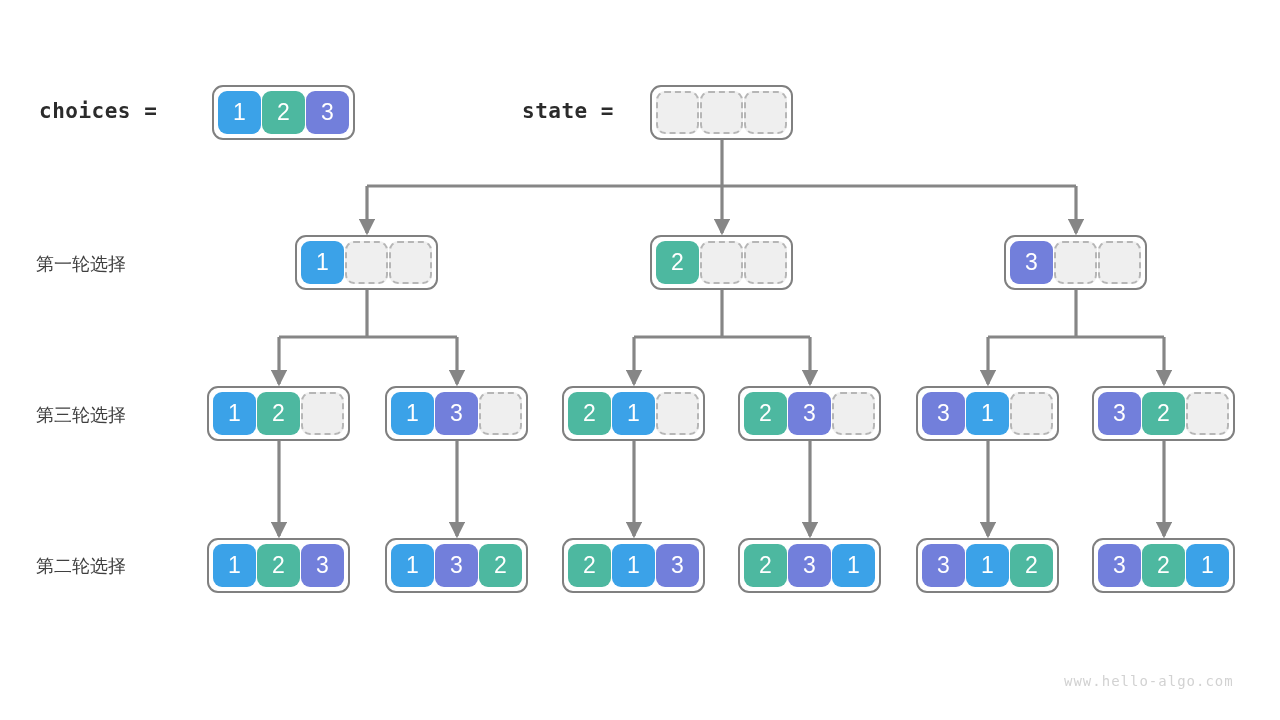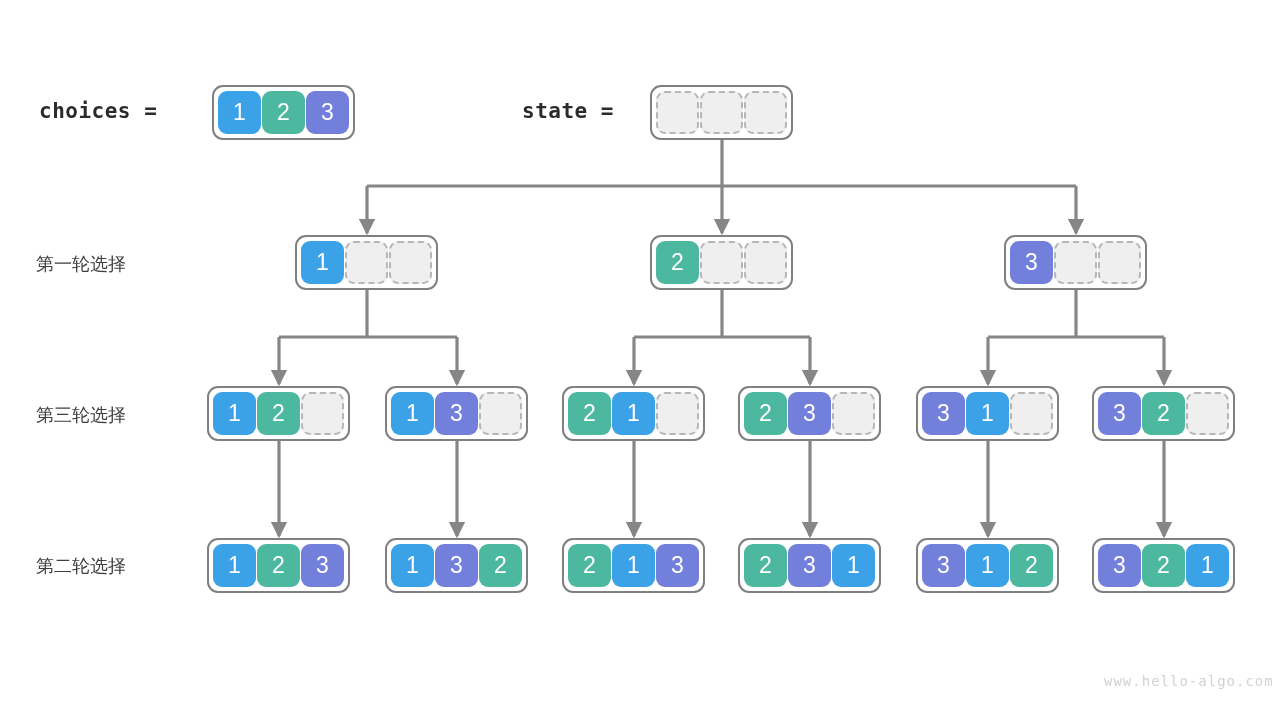--- a/index.html
+++ b/index.html
@@ -233,15 +233,15 @@
       <div class="cell" style="background: rgb(114, 127, 219);">3</div>
       <div class="cell" style="background: rgb(59, 162, 232);">1</div>
       <div class="cell" style="background: rgb(77, 184, 160);">2</div>
     </div>
   <div class="array" id="r3-5" style="left:1092px; top:538px;">
       <div class="cell" style="background: rgb(114, 127, 219);">3</div>
       <div class="cell" style="background: rgb(77, 184, 160);">2</div>
       <div class="cell" style="background: rgb(59, 162, 232);">1</div>
     </div>
 
-  <div class="watermark" style="left:1064px; top:673px;margin-left:40px;">www.hello-algo.com</div>
+  <div class="watermark" style="left:1064px; top:673px;">www.hello-algo.com</div>
 
 </div>
 
 </body></html>

